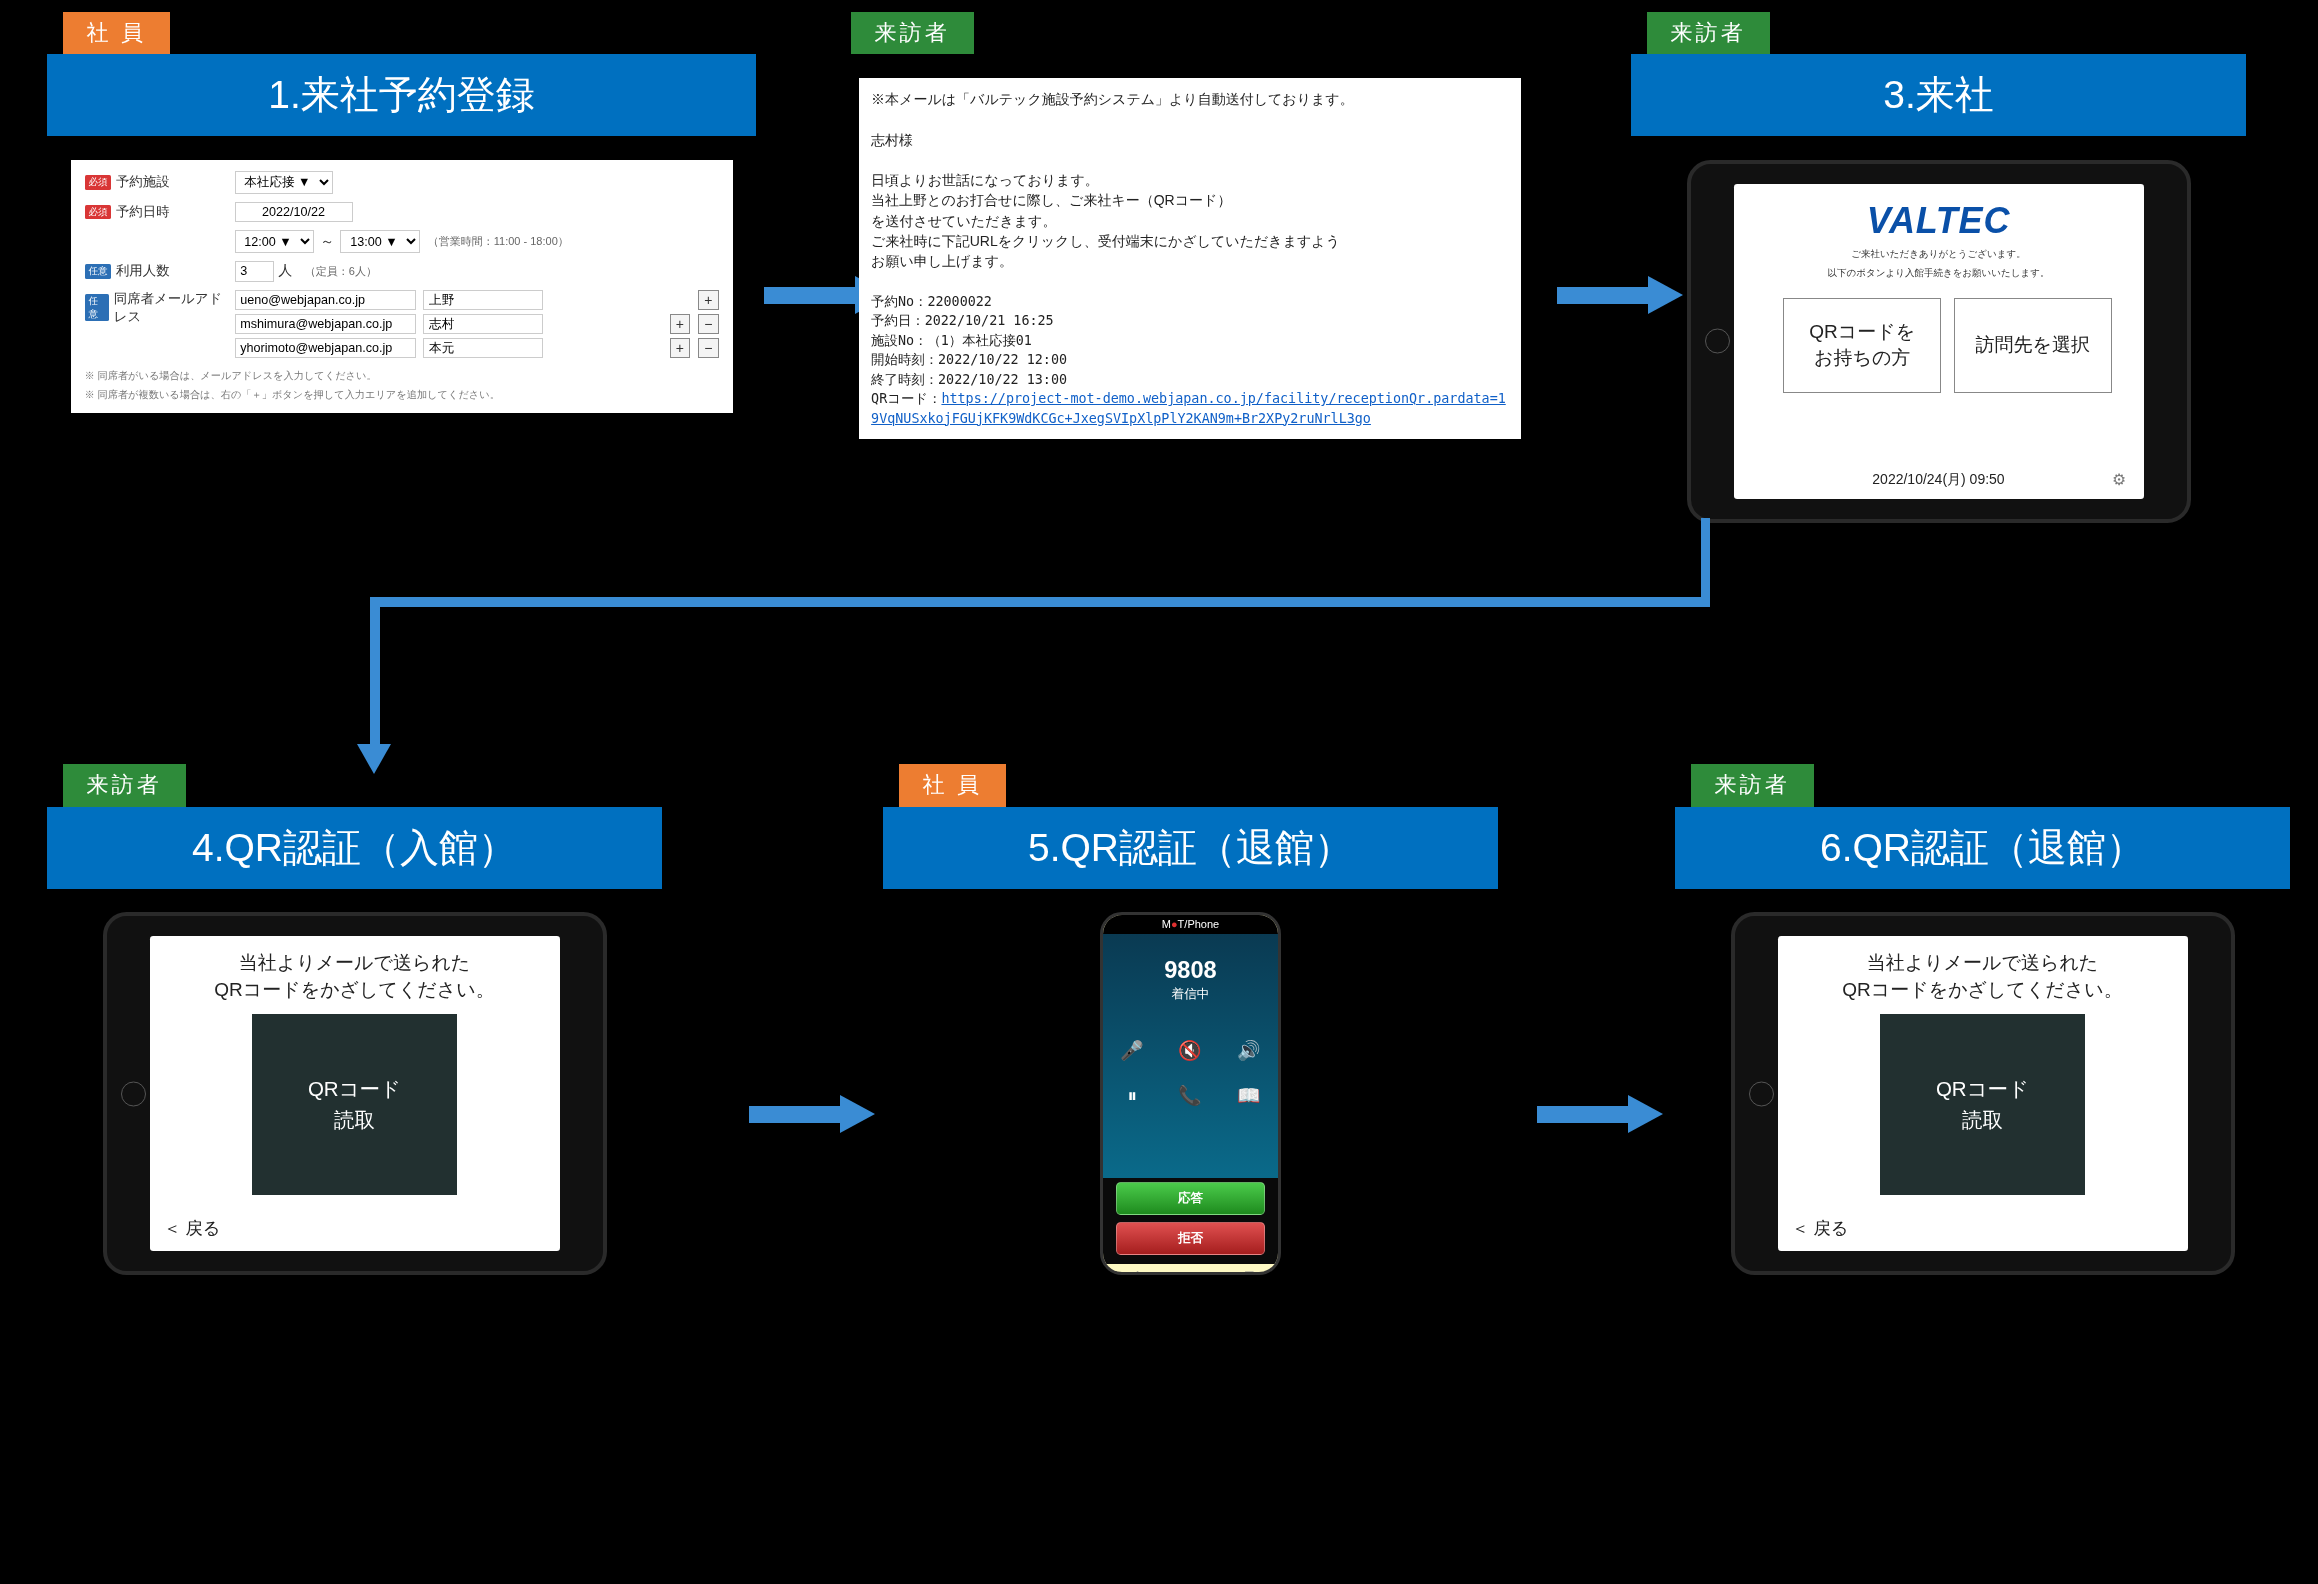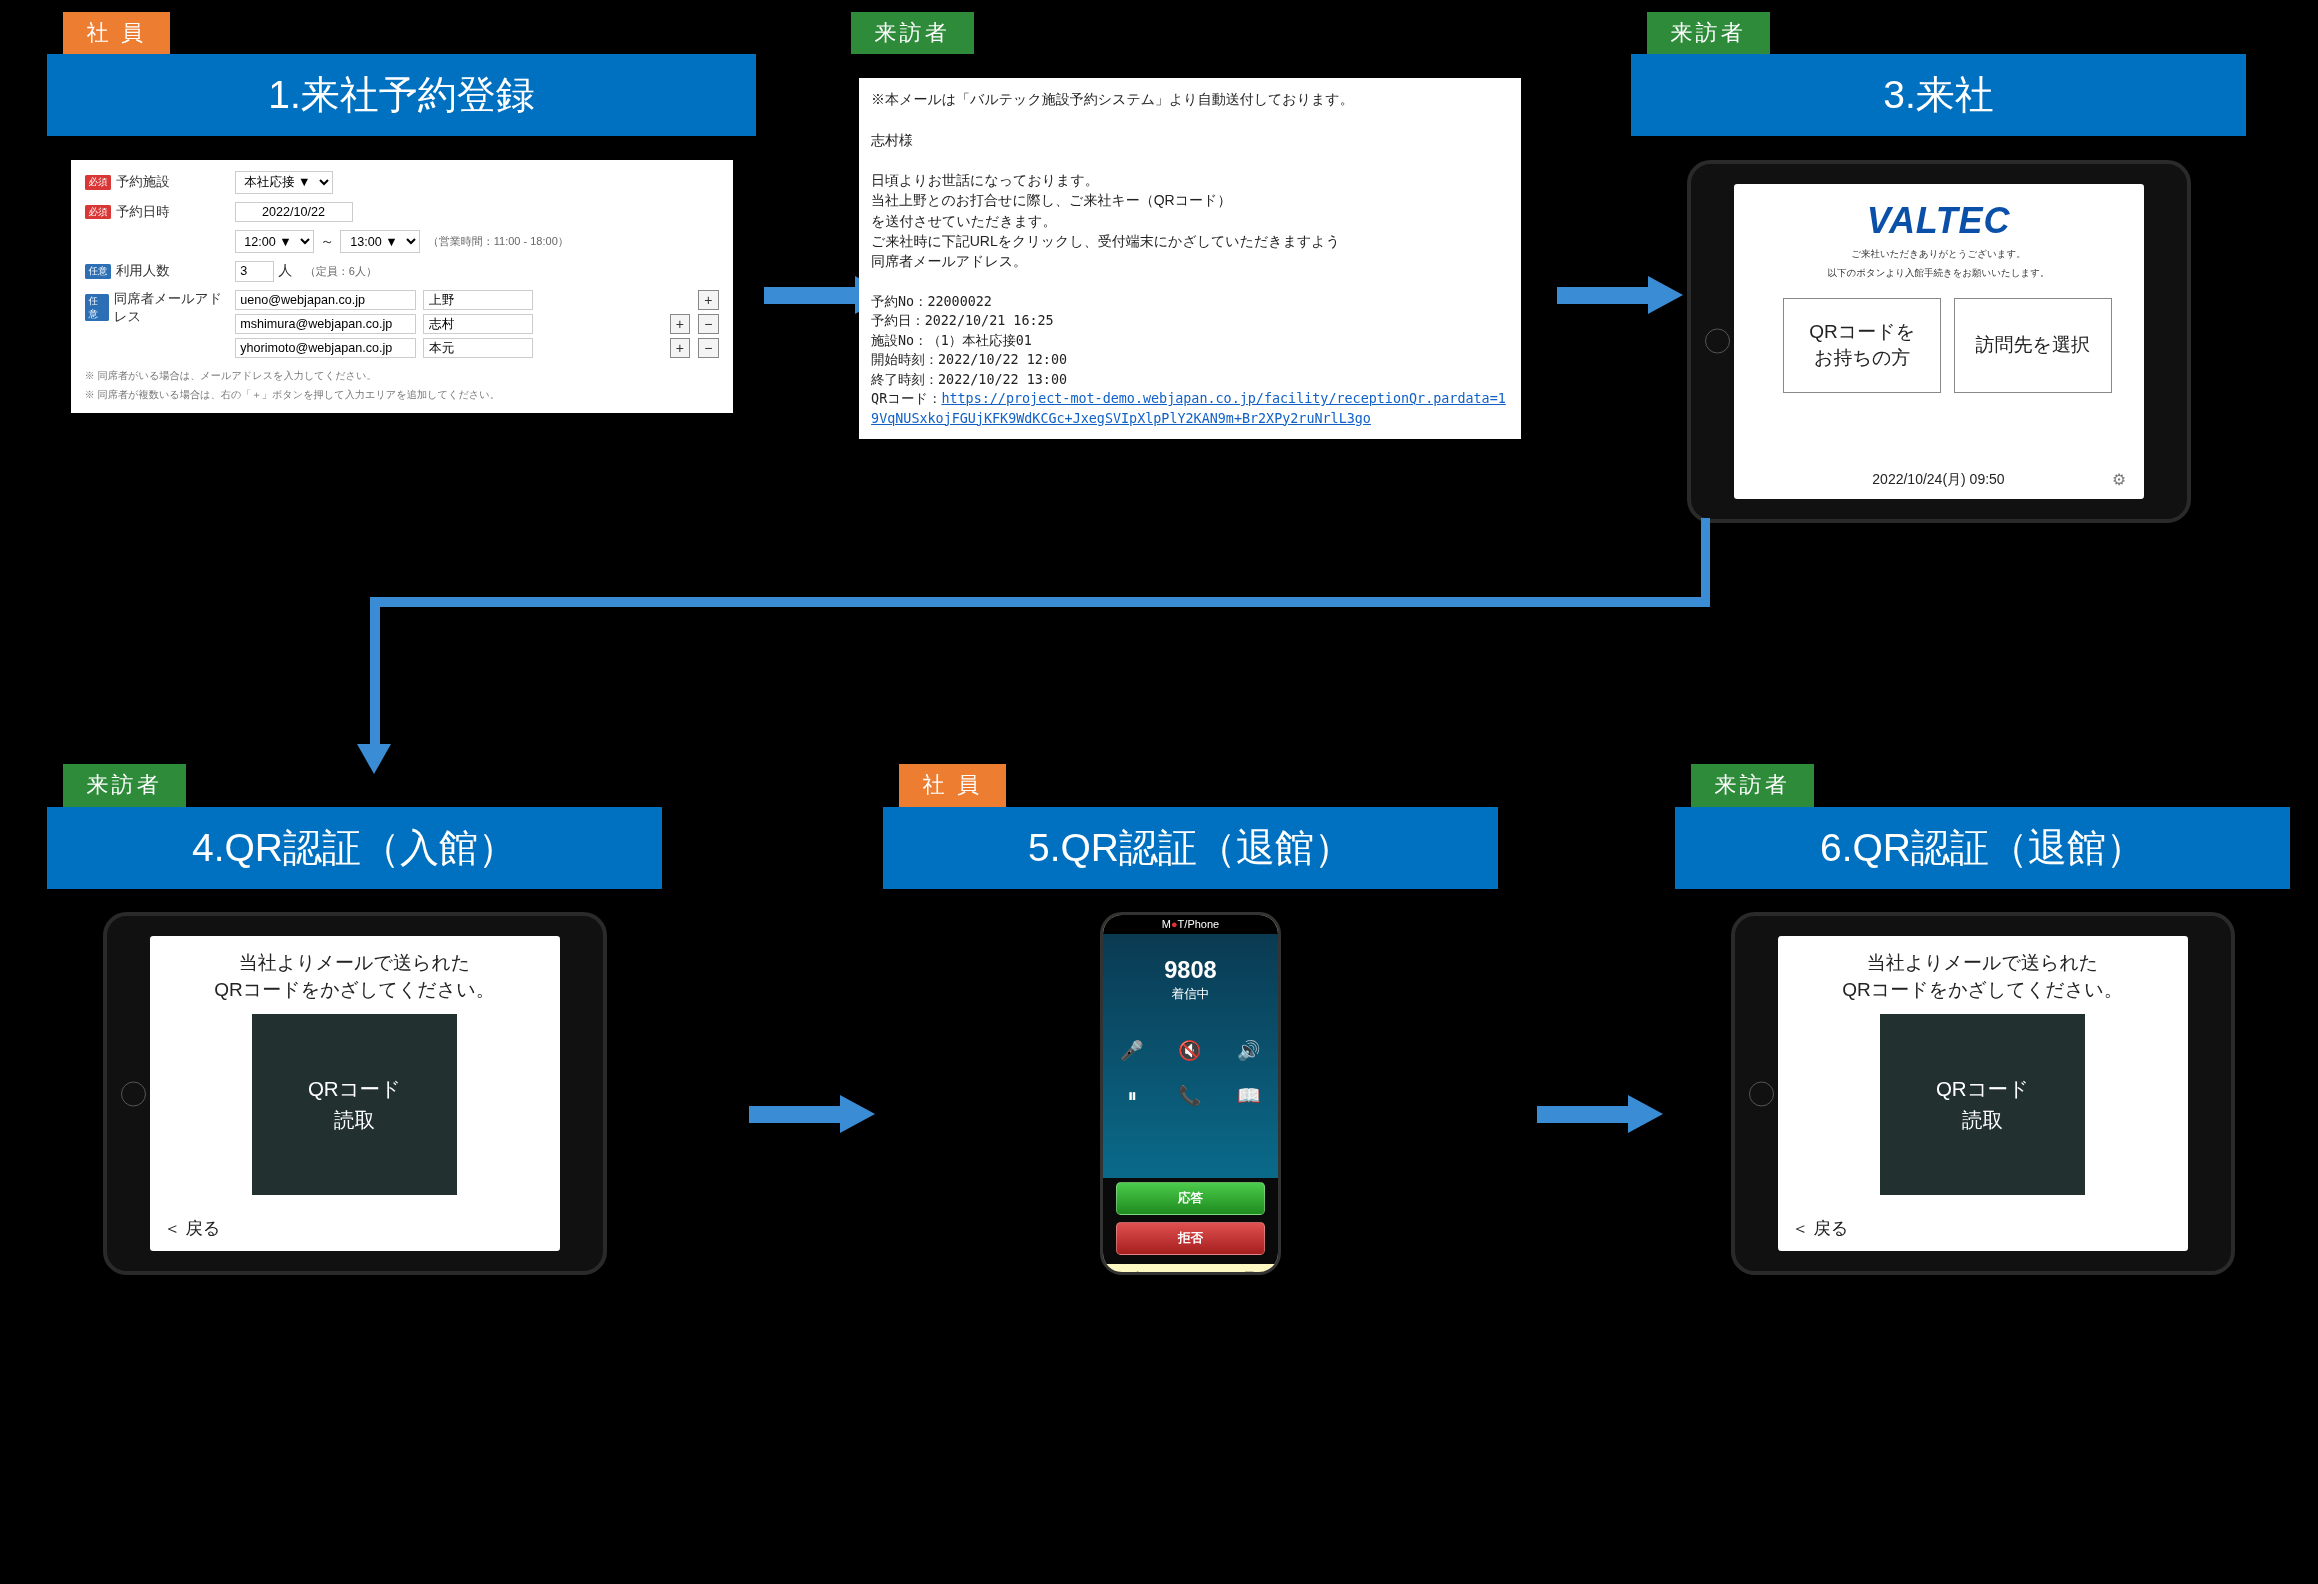--- a/index.html
+++ b/index.html
@@ -125,21 +125,21 @@
   .req { background:#D93636; color:#fff; font-size:9.5px; padding:0.8px 3.9px; border-radius:1.6px; }
   .opt { background:#2C6FB5; color:#fff; font-size:9.5px; padding:0.8px 3.9px; border-radius:1.6px; }
   .form-mock select, .form-mock input {
     border: 0.8px solid #ccc; padding: 2.4px 4.7px; font-size: 12.6px; background:#fff;
   }
   .form-mock .note { font-size: 11px; color: #666; margin-left: 7.9px; }
   .form-mock .foot { font-size: 10.2px; color: #777; margin-top: 4.7px; }
   .email-list { flex:1; }
   .email-list .erow { display:flex; align-items:center; gap:7.9px; margin-bottom:3.2px; }
   .email-list .erow input { width: 181px; }
-  .email-list .erow .name-f { width: 110px; }
+  .email-list .erow .name-f { width: 120px; }
   .ctl { width:20.5px; height:20.5px; border:0.8px solid #888; text-align:center;
          line-height:19px; font-size:14px; background:#f4f4f4; }
 
   
   .email-mock {
     width: 662px;
     background: #fff;
     padding: 11px 12.6px;
     font-size: 14px;
     color: #222;
@@ -283,21 +283,21 @@
   <div class="content-area">
     <div class="email-mock">
       <div>※本メールは「バルテック施設予約システム」より自動送付しております。</div>
       <br>
       <div>志村様</div>
       <br>
       <div>日頃よりお世話になっております。</div>
       <div>当社上野とのお打合せに際し、ご来社キー（QRコード）</div>
       <div>を送付させていただきます。</div>
       <div>ご来社時に下記URLをクリックし、受付端末にかざしていただきますよう</div>
-      <div>同席者メールアドレス。</div>
+      <div>お願い申し上げます。</div>
       <br>
       <div class="mono">
         <div><span>予約No：</span><span>22000022</span></div>
         <div><span>予約日：</span><span>2022/10/21 16:25</span></div>
         <div><span>施設No：</span><span>（1）本社応接01</span></div>
         <div><span>開始時刻：</span><span>2022/10/22 12:00</span></div>
         <div><span>終了時刻：</span><span>2022/10/22 13:00</span></div>
         <div><span>QRコード：</span><a>https://project-mot-demo.webjapan.co.jp/facility/receptionQr.pardata=19VqNUSxkojFGUjKFK9WdKCGc+JxegSVIpXlpPlY2KAN9m+Br2XPy2ruNrlL3go</a></div>
       </div>
     </div>

